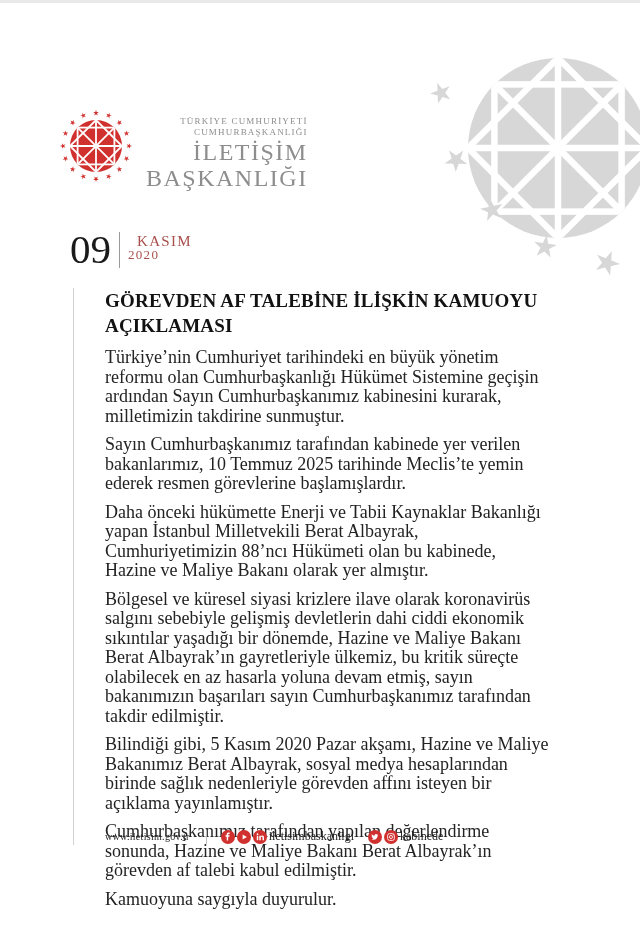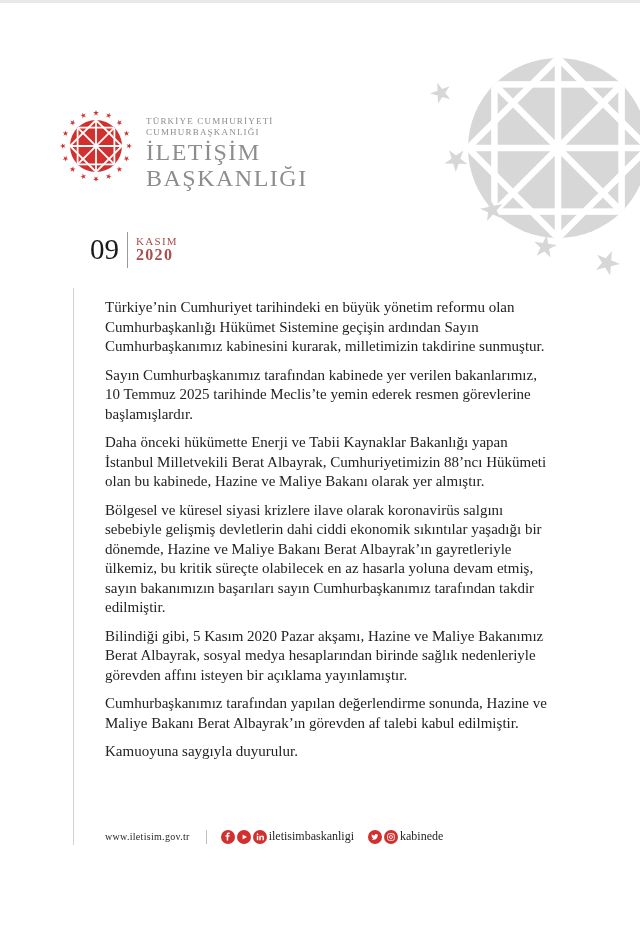--- a/index.html
+++ b/index.html
@@ -4,38 +4,38 @@
 <style>
   html,body{margin:0;padding:0;}
   body{
     width:640px;height:946px;background:#ffffff;position:relative;overflow:hidden;
     font-family:"Liberation Serif", serif;
   }
   .top-strip{position:absolute;top:0;left:0;width:640px;height:3px;background:#e9e9e9;}
   
   .watermark{position:absolute;top:0;left:0;width:640px;height:946px;pointer-events:none;}
   
-  .logo-block{position:absolute;left:56px;top:106px;display:flex;align-items:flex-start;}
+  .logo-block{position:absolute;left:56px;top:106px;display:flex;align-items:flex-start;text-align:right;}
   .emblem-svg{width:80px;height:80px;display:block;}
   .logo-text{margin-left:10px;margin-top:10px;color:#8d8d8d;}
   .org-small{font-size:9px;letter-spacing:1.2px;line-height:11px;}
   .org-big{font-size:24px;letter-spacing:1.5px;line-height:23px;margin-top:3px;}
   
   .date-block{position:absolute;left:70px;top:229px;display:flex;align-items:flex-start;}
-  .date-day{font-size:29px;line-height:40px;color:#1a1a1a;margin-left:20px;}
+  .date-day{font-size:41px;line-height:40px;color:#1a1a1a;}
   .date-divider{width:1px;height:36px;background:#9a9a9a;margin:3px 8px 0 8px;}
   .date-monthyear{display:flex;flex-direction:column;margin-top:6px;color:#a94f4b;}
-  .date-month{font-size:11px;letter-spacing:1.3px;line-height:13px;}
-  .date-year{font-size:16px;letter-spacing:1.3px;line-height:13px;font-weight:bold;}
+  .date-month{font-size:15px;letter-spacing:1.3px;line-height:13px;margin-left:9px;}
+  .date-year{font-size:13px;letter-spacing:1.3px;line-height:13px;}
   
   .v-rule{position:absolute;left:73px;top:288px;width:1px;height:557px;background:#d2d2d2;}
   
   .content{position:absolute;left:105px;top:288px;width:456px;color:#222222;}
   .doc-title{font-weight:bold;font-size:19px;line-height:25px;color:#121212;letter-spacing:0.2px;}
-  .paragraphs p{margin:9px 12px 0 0;font-size:15px;line-height:19.5px;color:#232323;}
+  .paragraphs p{margin:9px 12px 0 0;font-size:18px;line-height:19.5px;color:#232323;}
   .paragraphs p:first-child{margin-top:10px;}
   
   .footer{position:absolute;left:105px;top:829px;display:flex;align-items:center;color:#1f1f1f;}
   .footer-site{font-size:10px;letter-spacing:0.3px;}
   .footer-divider{width:1px;height:14px;background:#bfbfbf;margin:0 14px 0 16px;}
   .icon-row{display:flex;align-items:center;}
   .soc{width:14px;height:14px;margin-right:2px;display:block;}
   .handle{font-size:12px;}
   .gap{width:14px;}
 </style>
@@ -120,20 +120,21 @@
   <div class="date-monthyear">
     <span class="date-month">KASIM</span>
     <span class="date-year">2020</span>
   </div>
 </div>
 
 <div class="v-rule"></div>
 
 <div class="content">
   <div class="doc-title">
+    <div>GÖREVDEN AF TALEBİNE İLİŞKİN KAMUOYU AÇIKLAMASI</div>
   </div>
   <div class="paragraphs">
     <p>Türkiye’nin Cumhuriyet tarihindeki en büyük yönetim reformu olan Cumhurbaşkanlığı Hükümet Sistemine geçişin ardından Sayın Cumhurbaşkanımız kabinesini kurarak, milletimizin takdirine sunmuştur.</p>
     <p>Sayın Cumhurbaşkanımız tarafından kabinede yer verilen bakanlarımız, 10 Temmuz 2025 tarihinde Meclis’te yemin ederek resmen görevlerine başlamışlardır.</p>
     <p>Daha önceki hükümette Enerji ve Tabii Kaynaklar Bakanlığı yapan İstanbul Milletvekili Berat Albayrak, Cumhuriyetimizin 88’ncı Hükümeti olan bu kabinede, Hazine ve Maliye Bakanı olarak yer almıştır.</p>
     <p>Bölgesel ve küresel siyasi krizlere ilave olarak koronavirüs salgını sebebiyle gelişmiş devletlerin dahi ciddi ekonomik sıkıntılar yaşadığı bir dönemde, Hazine ve Maliye Bakanı Berat Albayrak’ın gayretleriyle ülkemiz, bu kritik süreçte olabilecek en az hasarla yoluna devam etmiş, sayın bakanımızın başarıları sayın Cumhurbaşkanımız tarafından takdir edilmiştir.</p>
     <p>Bilindiği gibi, 5 Kasım 2020 Pazar akşamı, Hazine ve Maliye Bakanımız Berat Albayrak, sosyal medya hesaplarından birinde sağlık nedenleriyle görevden affını isteyen bir açıklama yayınlamıştır.</p>
     <p>Cumhurbaşkanımız tarafından yapılan değerlendirme sonunda, Hazine ve Maliye Bakanı Berat Albayrak’ın görevden af talebi kabul edilmiştir.</p>
     <p>Kamuoyuna saygıyla duyurulur.</p>
   </div>

